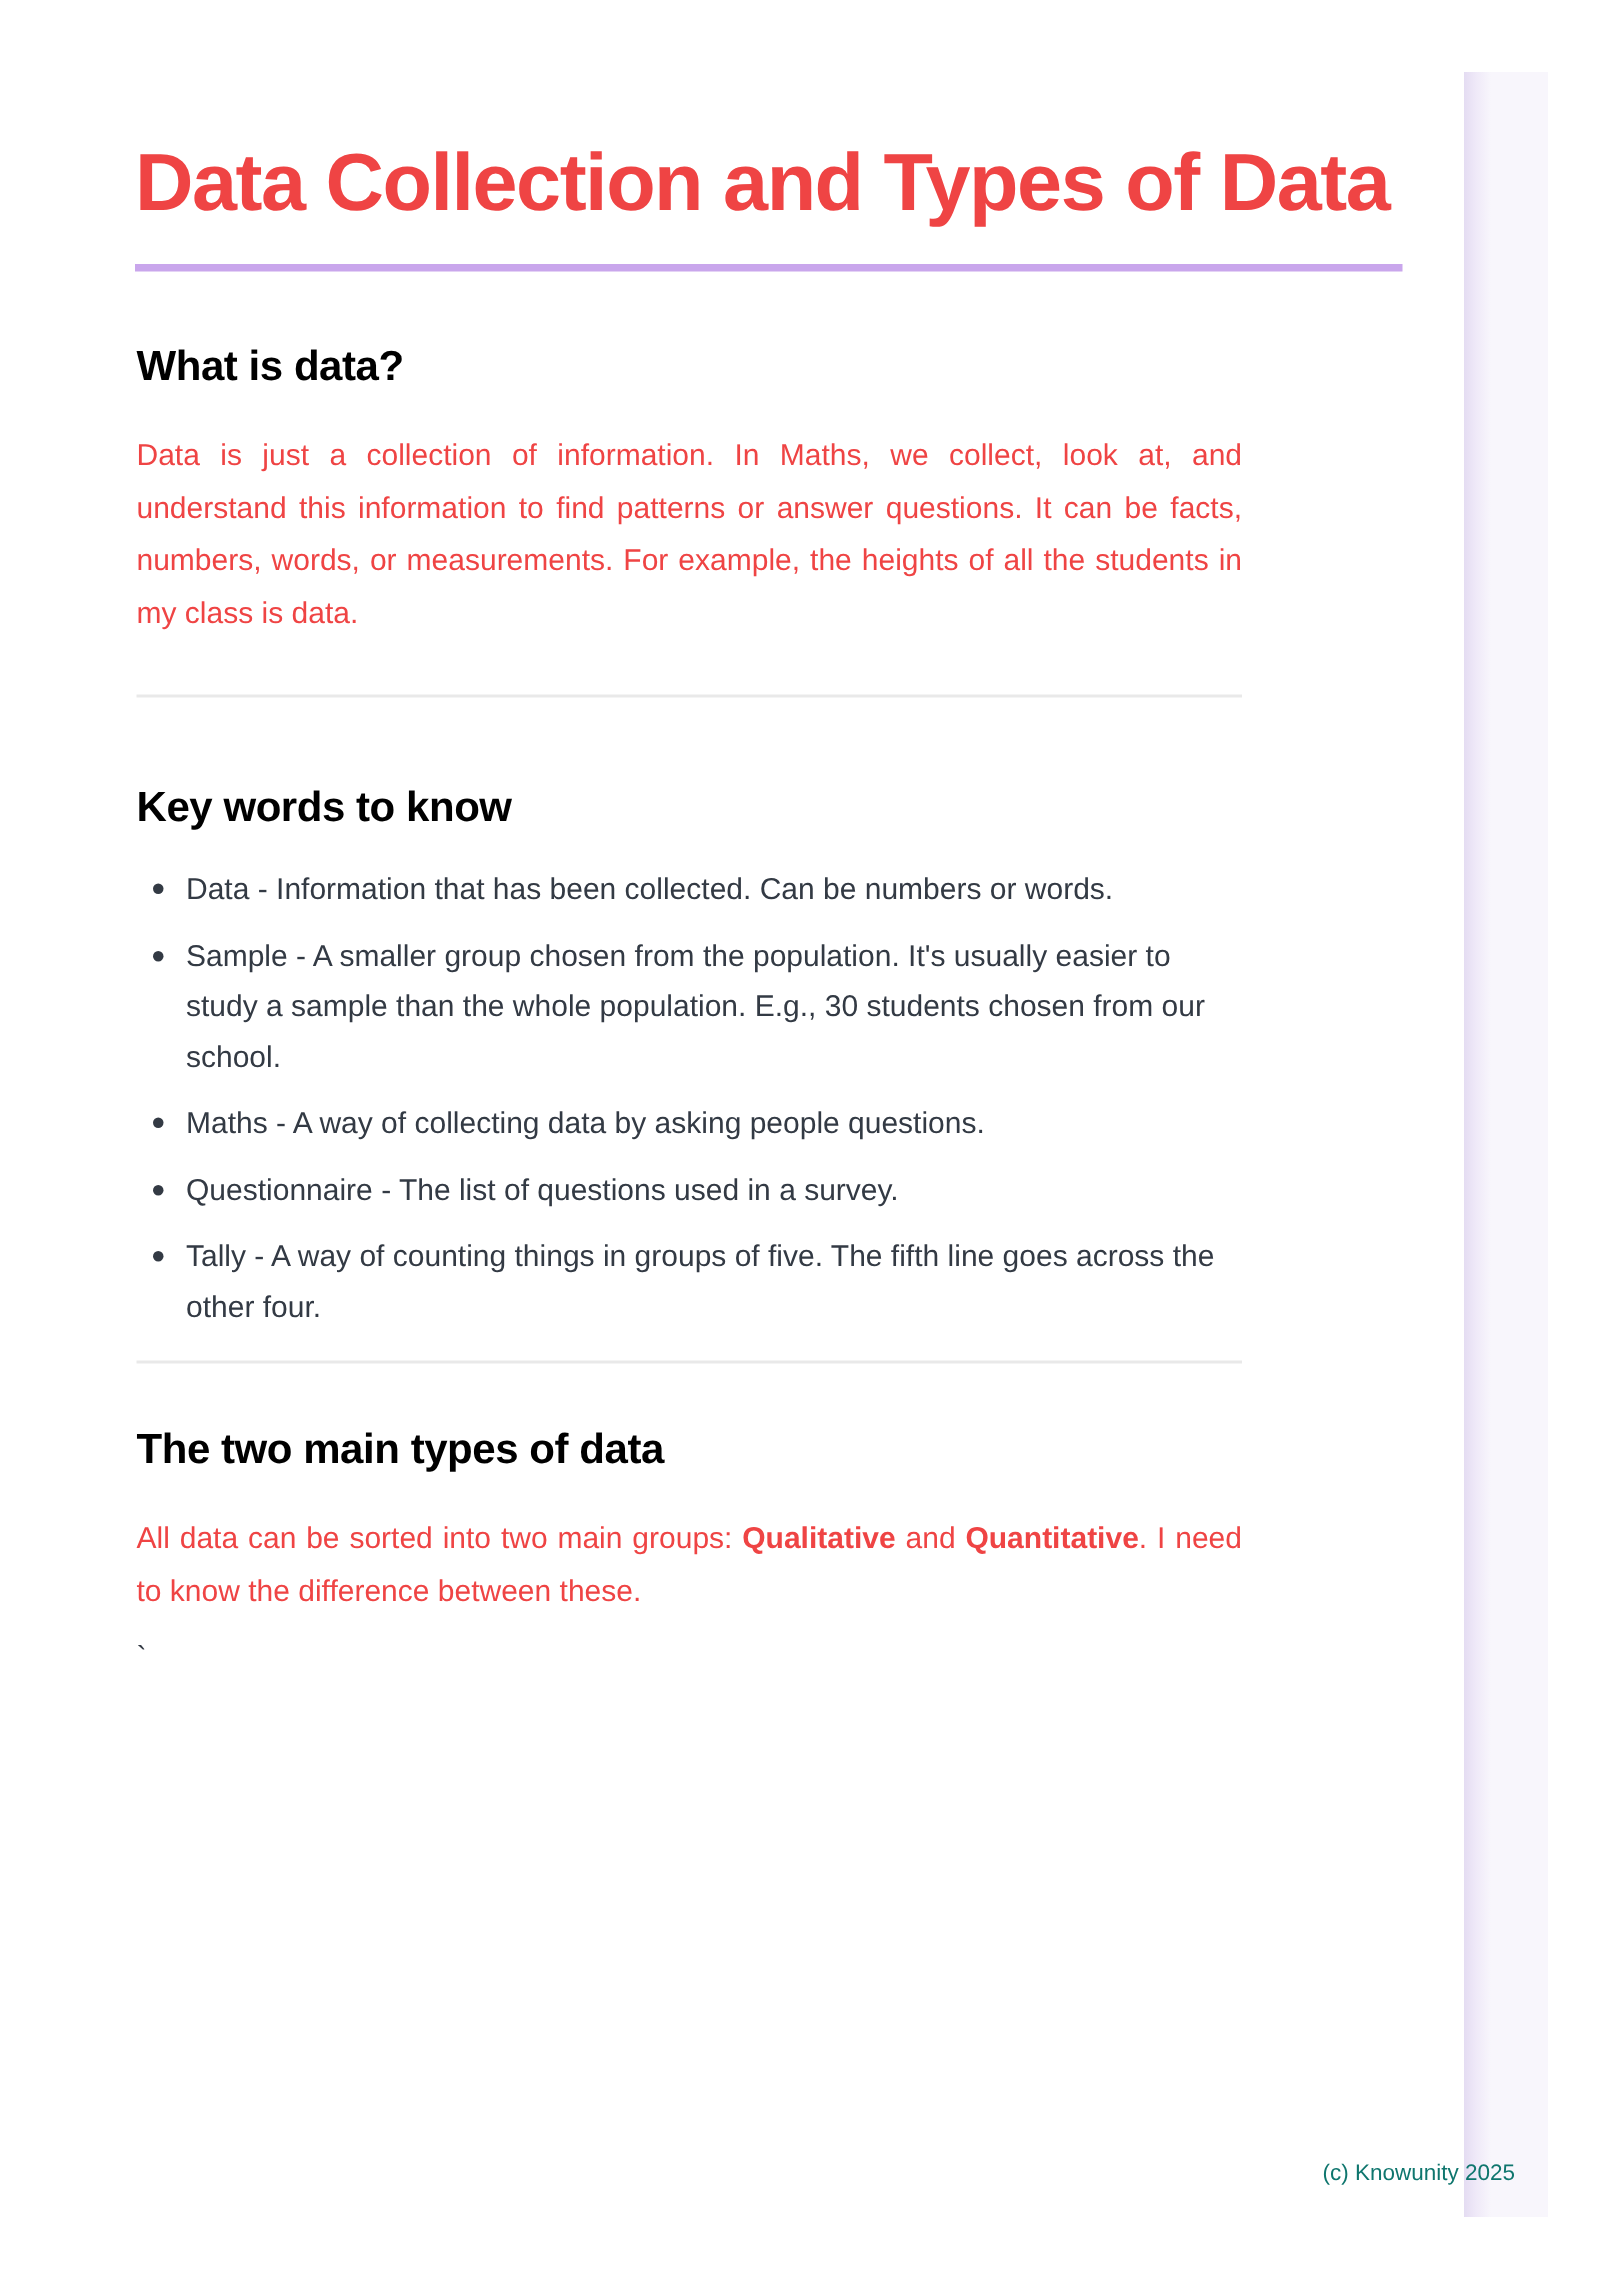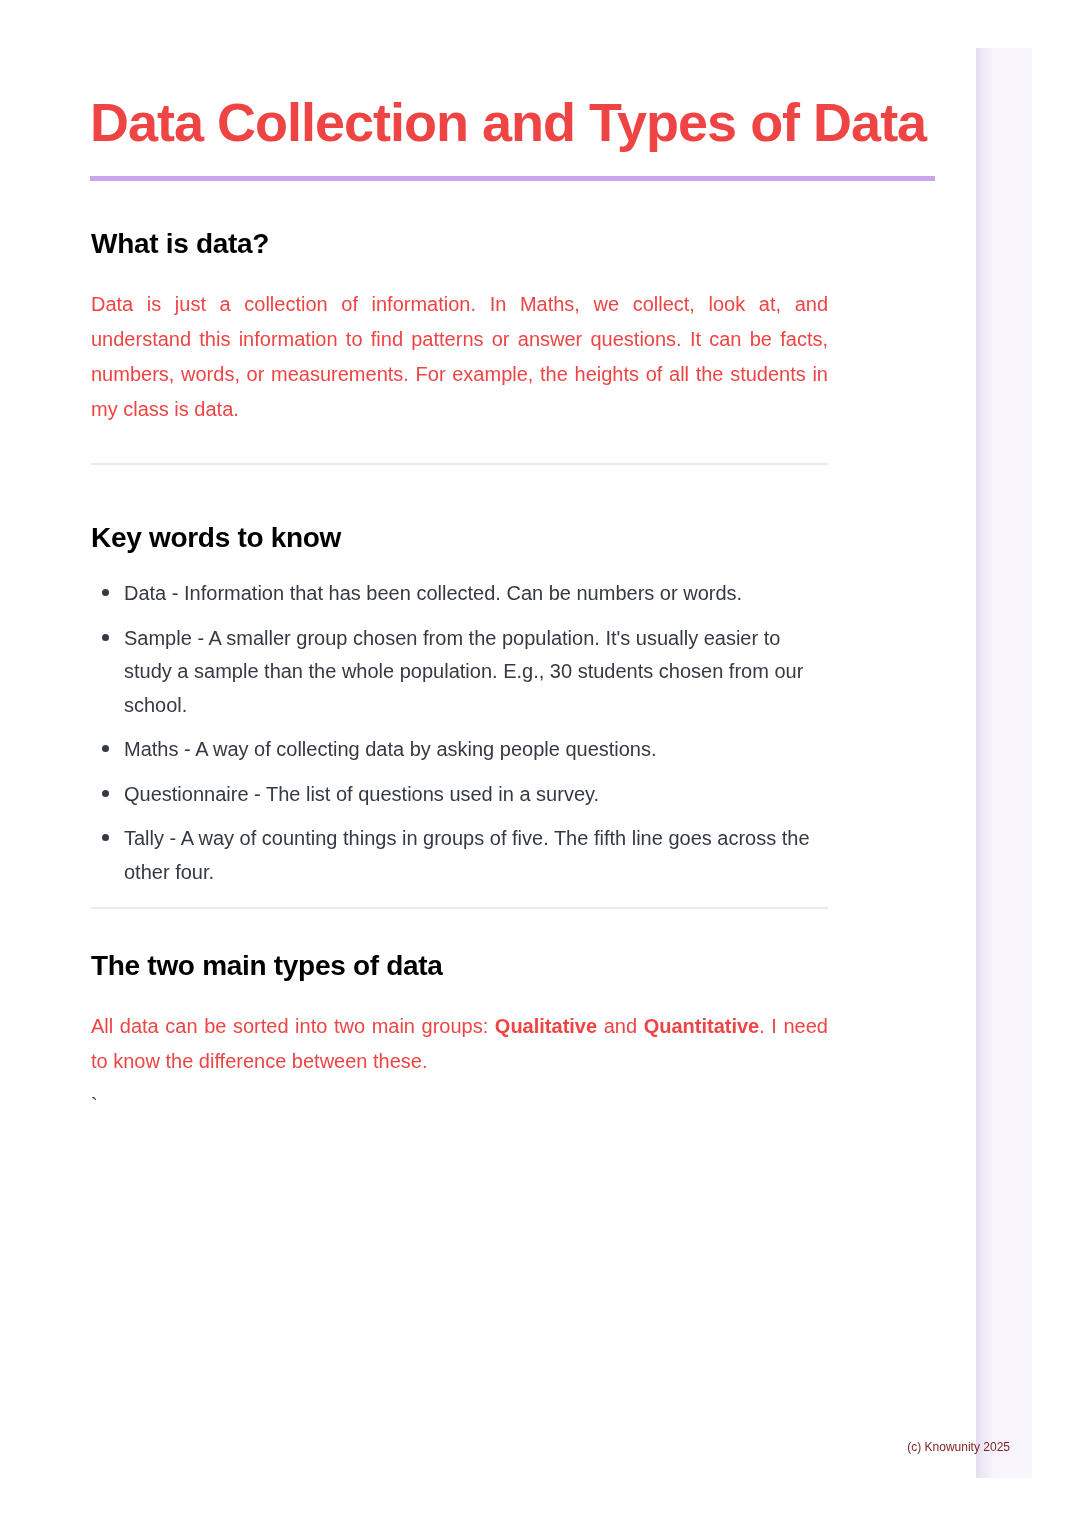--- a/index.html
+++ b/index.html
@@ -83,22 +83,22 @@
   .stray-char {
     margin:10px 0 0 91px;
     font-size:20px;
     line-height:33px;
     color:#333a44;
   }
   .footer-note {
     position:absolute;
     top:1440px;
     right:70px;
-    font-size:12px;
-    color:#7f1d1d;
+    font-size:15px;
+    color:#0f766e;
     z-index:2;
   }
 </style>
 </head>
 <body>
 
 <div class="side-strip"></div>
 
 <h1 class="doc-title">Data Collection and Types of Data</h1>
 

